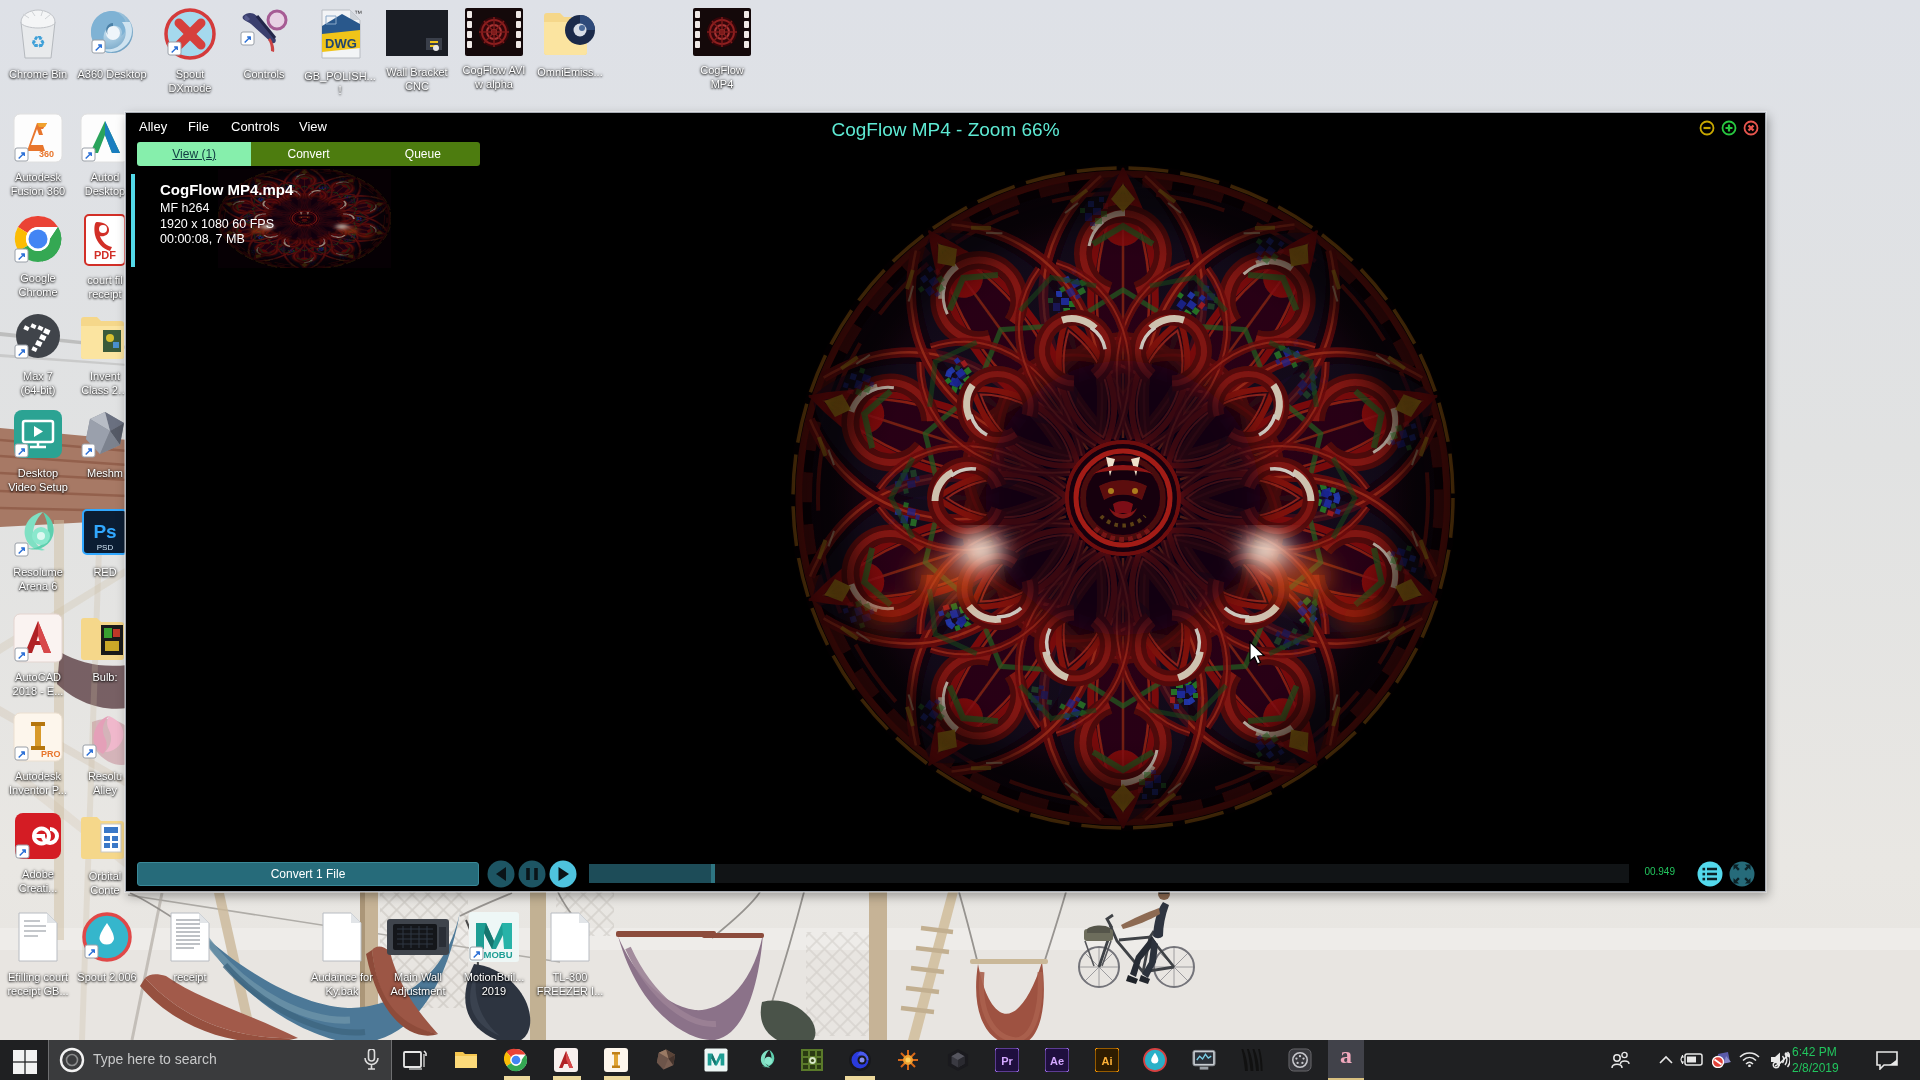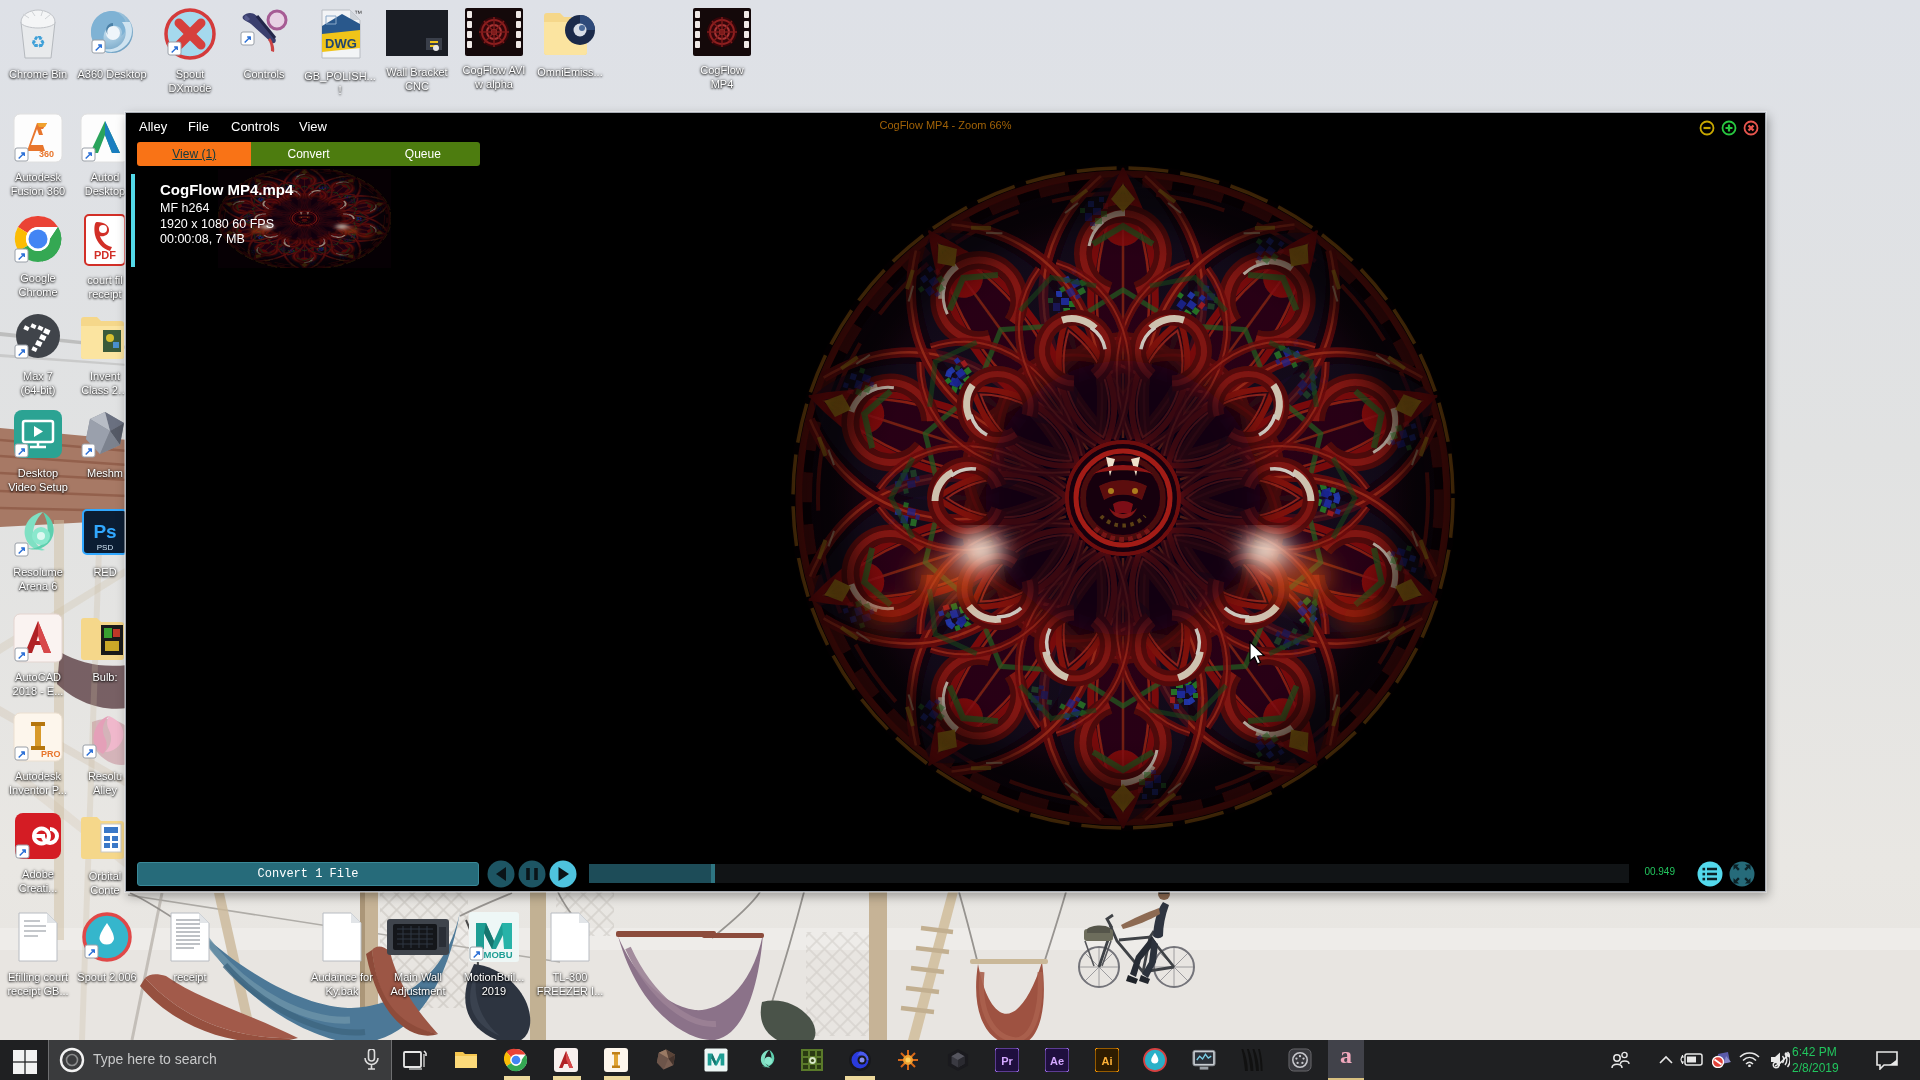--- a/index.html
+++ b/index.html
@@ -6,33 +6,33 @@
 html,body { width:1920px; height:1080px; overflow:hidden; font-family:"Liberation Sans", sans-serif; }
 #desktop { position:absolute; left:0; top:0; width:1920px; height:1080px; background:#dfe2e8; }
 #wallpaper { position:absolute; left:0; top:0; }
 .icon { position:absolute; width:76px; text-align:center; }
 .icon .img { margin:0 auto; position:relative; }
 .icon .lbl { margin-top:3px; font-size:11px; line-height:14px; color:#fff; text-shadow:0 1px 2px rgba(0,0,0,.9), 0 0 3px rgba(0,0,0,.8); }
 
 #win { position:absolute; left:125px; top:112px; width:1641px; height:780px; background:#000; border:1px solid #a8adb5; box-shadow:0 0 0 1px rgba(255,255,255,.35), 2px 4px 10px rgba(0,0,0,.35); }
 #menubar { position:absolute; left:0; top:0; width:100%; height:28px; color:#fff; font-size:13px; }
 #menubar span { position:absolute; top:6px; }
-#title { position:absolute; top:6px; left:0; width:100%; text-align:center; color:#a16207; font-size:11px; }
+#title { position:absolute; top:6px; left:0; width:100%; text-align:center; color:#5eead4; font-size:19px; }
 #winbtns { position:absolute; top:7px; right:0px; }
 #tabs { position:absolute; left:11px; top:29px; width:343px; height:24px; display:flex; }
 #tabs .tab { flex:1; text-align:center; font-size:12px; line-height:24px; color:#fff; background:#4d7c0f; }
-#tabs .tab.active { background:#f97316; color:#103a42; border-radius:3px 0 0 3px;text-decoration:underline; }
+#tabs .tab.active { background:#86efac; color:#103a42; border-radius:3px 0 0 3px;text-decoration:underline; }
 #tabs .tab:last-child { border-radius:0 3px 3px 0; }
 #selbar { position:absolute; left:5px; top:61px; width:4px; height:93px; background:#53d9e9; }
 #fileinfo { position:absolute; left:18px; top:68px; color:#fff; z-index:3;margin-left:16px; }
 #fileinfo .t1 { font-size:15px; font-weight:bold; margin-bottom:3px; }
 #fileinfo .t2 { font-size:12.5px; line-height:15.5px; }
 #thumb { position:absolute; left:92px; top:56px; width:173px; height:99px; overflow:hidden; z-index:2; }
 #bottombar { position:absolute; left:0; bottom:0; width:100%; height:34px; background:#000; }
-#convertbtn { position:absolute; left:11px; top:5px; width:342px; height:24px; background:#266b7a; border:1px solid #3a8998; border-radius:3px; color:#fff; font-size:12px; text-align:center; line-height:22px;font-family:Liberation Mono, monospace; }
+#convertbtn { position:absolute; left:11px; top:5px; width:342px; height:24px; background:#266b7a; border:1px solid #3a8998; border-radius:3px; color:#fff; font-size:12px; text-align:center; line-height:22px; }
 #progress { position:absolute; left:463px; top:7px; width:1040px; height:19px; background:#111416; }
 #progfill { position:absolute; left:0; top:0; width:122px; height:19px; background:#1d4c58; }
 #proghead { position:absolute; left:122px; top:0; width:4px; height:19px; background:#2e7582; }
 #timetxt { position:absolute; right:90px; top:9px; color:#22c55e; font-size:10px;margin-left:19px; }
 
 #taskbar { position:absolute; left:0; top:1040px; width:1920px; height:52px; background:#1f2022; }
 #search { position:absolute; left:48px; top:0px; width:344px; height:40px; background:#3a3b3d; border:1px solid #6e6f71; border-top:none; border-bottom:none; }
 #search .txt { position:absolute; left:44px; top:11px; color:#c8c9ca; font-size:14px; }
 .tbi { position:absolute; top:8px; width:24px; height:24px; }
 #tray { position:absolute; right:0; top:0; height:40px; }

